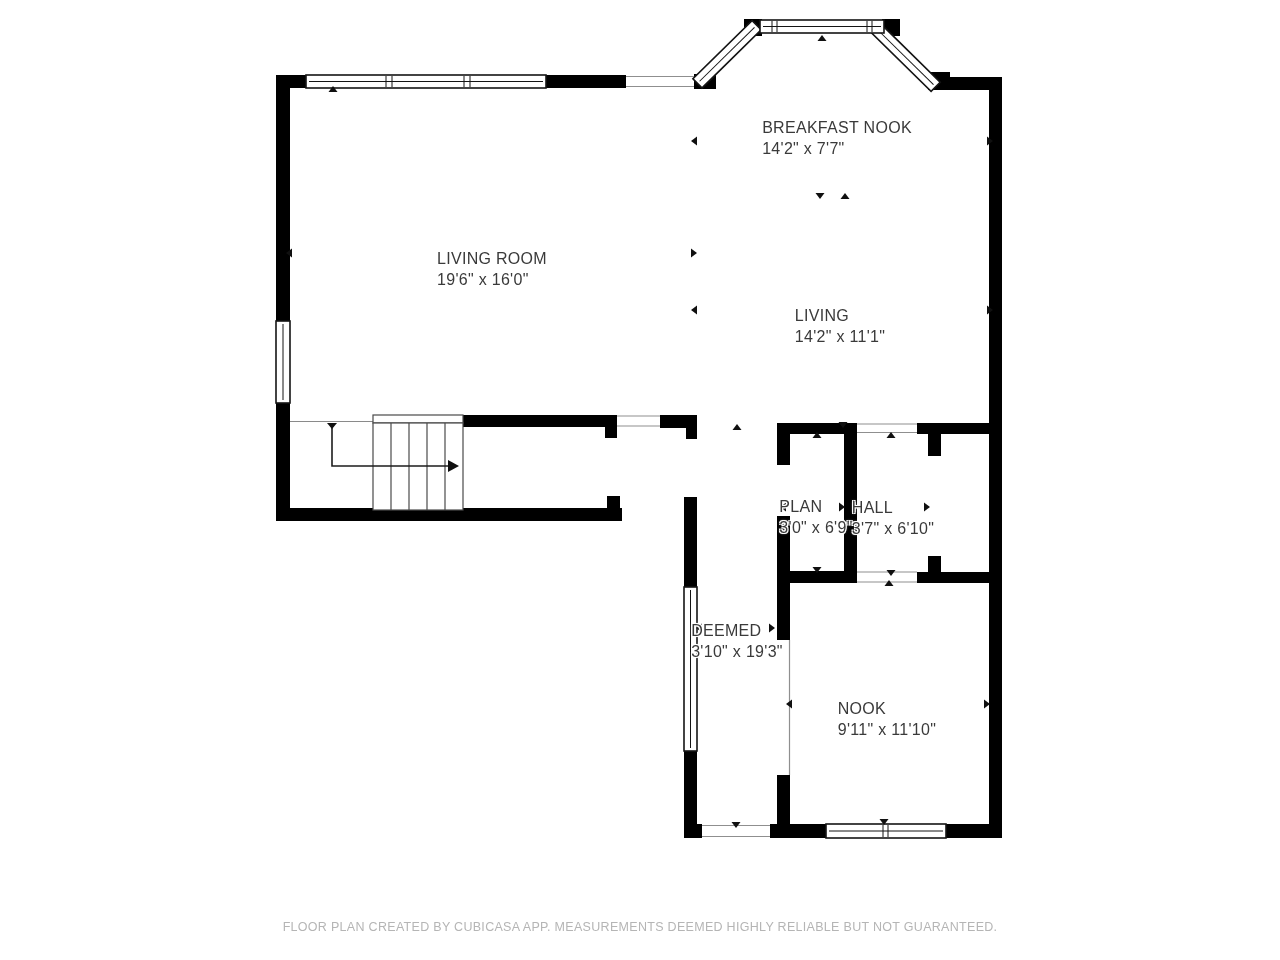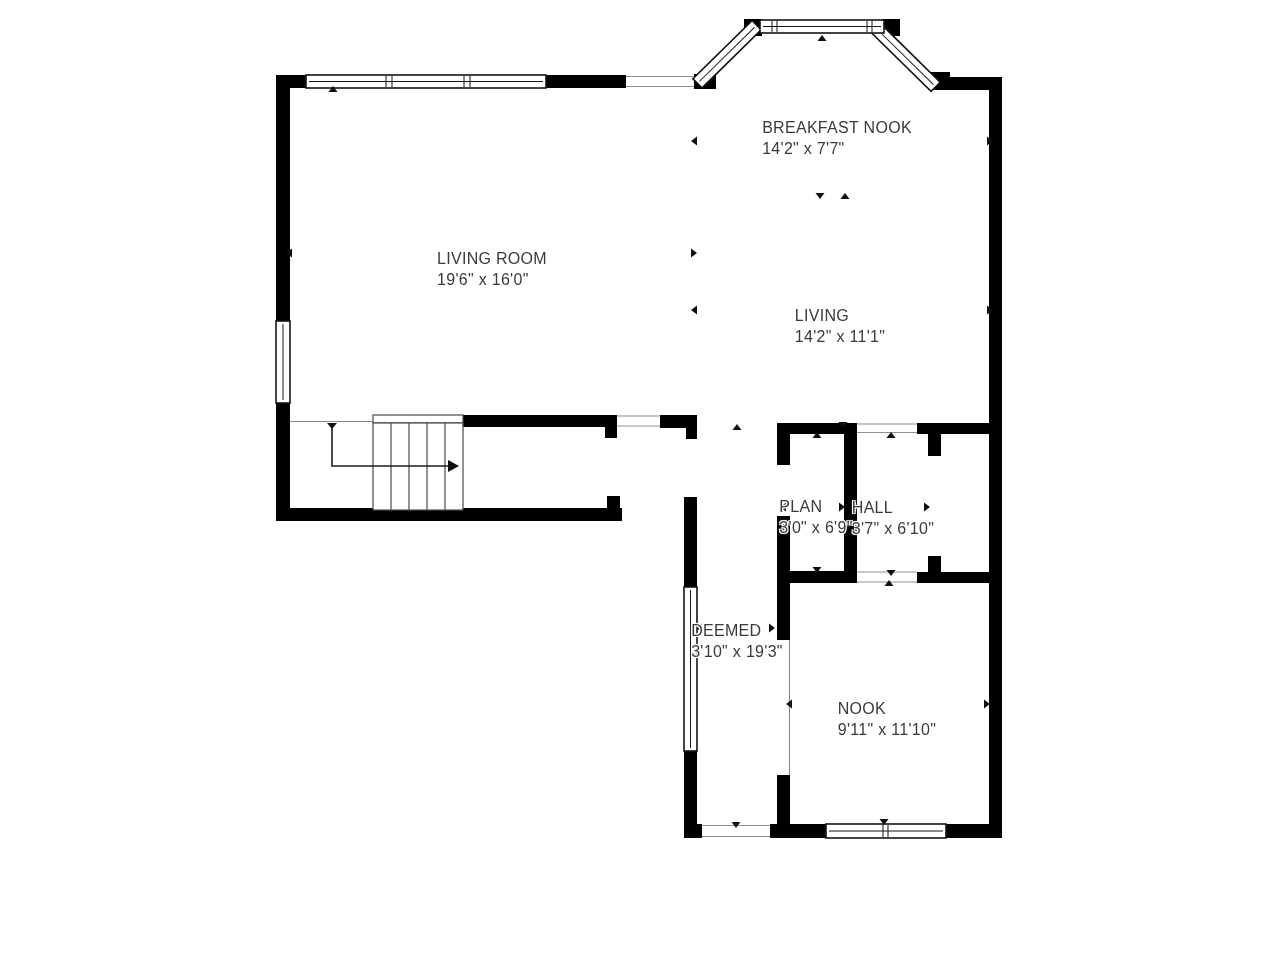--- a/index.html
+++ b/index.html
@@ -202,13 +202,14 @@
   </div>
   <div class="room-label" style="left:737px;top:641px;">
     <span>DEEMED</span>
     <span>3'10" x 19'3"</span>
   </div>
   <div class="room-label" style="left:887px;top:719px;">
     <span>NOOK</span>
     <span>9'11" x 11'10"</span>
   </div>
 
+  <div id="footer-note">FLOOR PLAN CREATED BY CUBICASA APP. MEASUREMENTS DEEMED HIGHLY RELIABLE BUT NOT GUARANTEED.</div>
 </div>
 
 </body></html>

